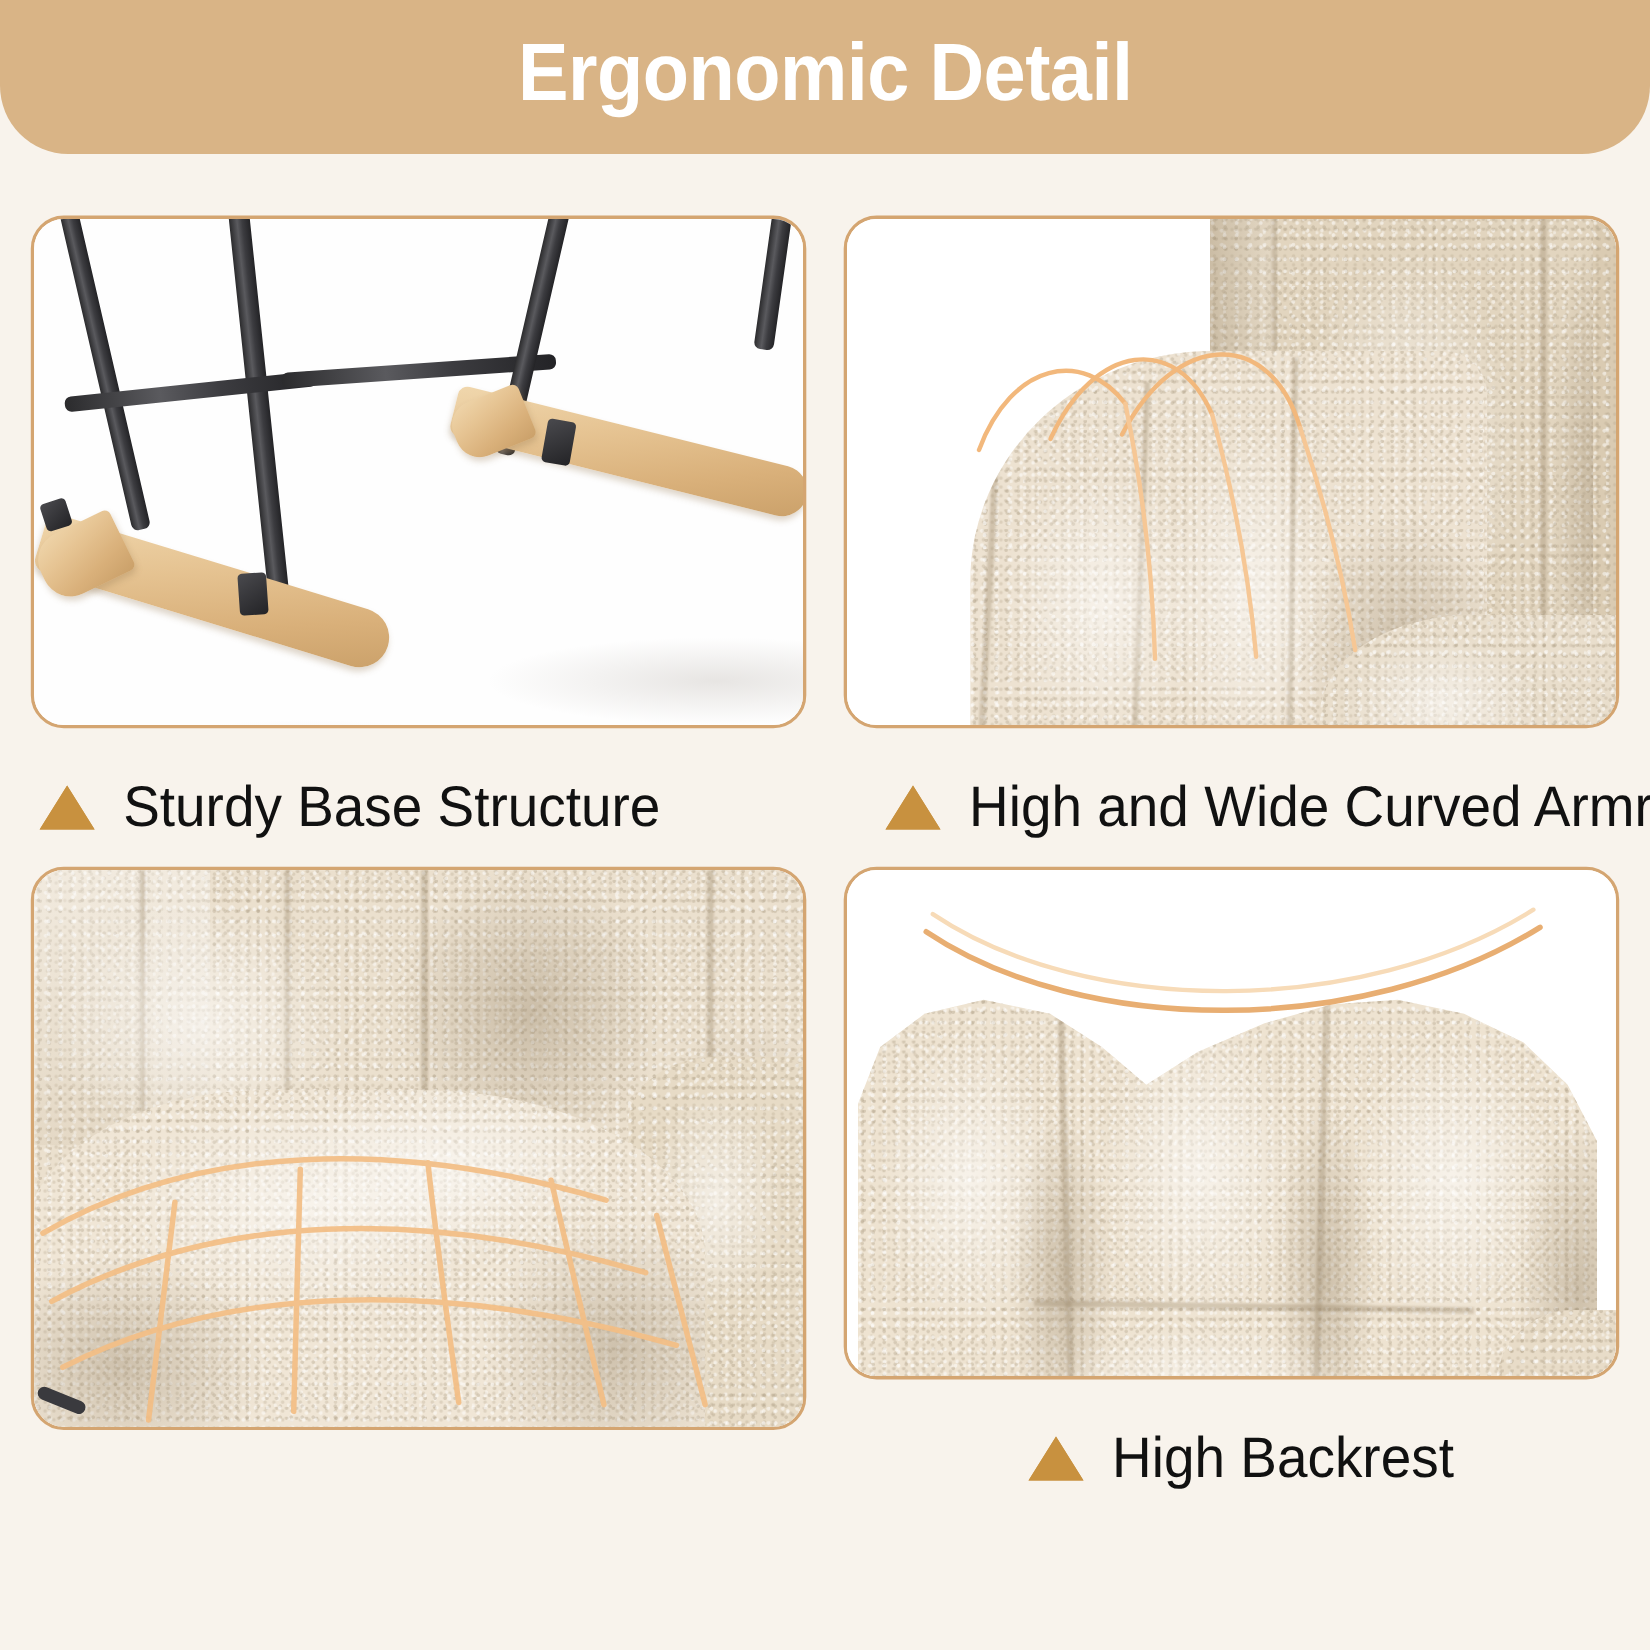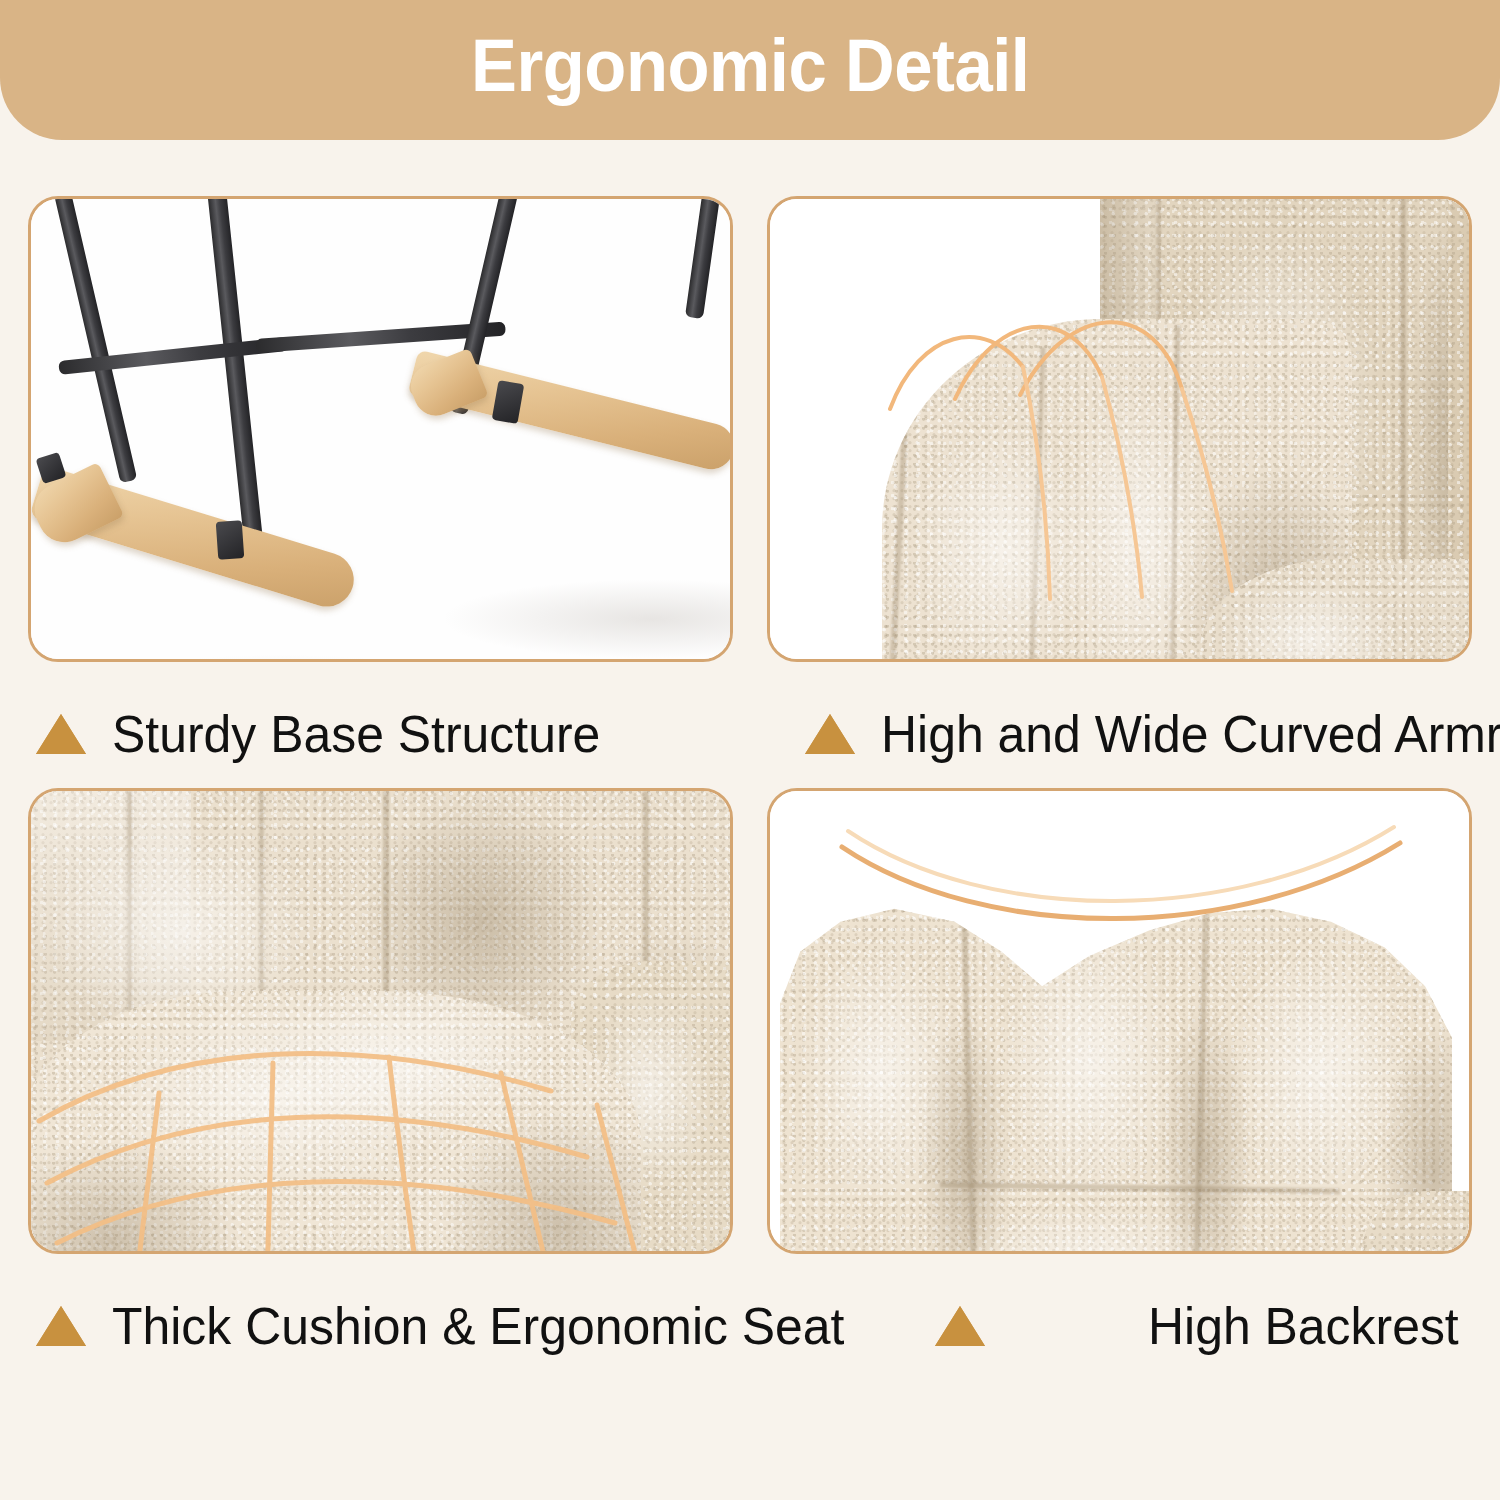--- a/index.html
+++ b/index.html
@@ -77,21 +77,21 @@
   }
 
   
   .caption {
     display: flex;
     align-items: center;
     margin-top: 22px;
     padding-left: 8px;
   }
   .caption.pad-mid  { padding-left: 38px; }
-  .caption.pad-most { padding-left: 168px; justify-content: space-between; }
+  .caption.pad-most { padding-left: 168px; }
 
   .tri {
     width: 0;
     height: 0;
     border-left: 25px solid transparent;
     border-right: 25px solid transparent;
     border-bottom: 40px solid #C8913F;
     margin-right: 26px;
     flex: 0 0 auto;
     filter: drop-shadow(0 0 0.5px #C8913F);
@@ -325,24 +325,20 @@
 
             <path d="M 128 302 C 120 372, 112 436, 104 500"></path>
             <path d="M 242 272 C 240 346, 238 418, 236 492"></path>
             <path d="M 358 266 C 366 340, 376 410, 386 484"></path>
             <path d="M 470 282 C 486 352, 502 418, 518 486"></path>
             <path d="M 566 314 C 582 376, 596 430, 610 486"></path>
           </g>
         </svg>
       </div>
     </div>
-    <div class="caption">
-      <div class="tri"></div>
-      <div class="cap-text">Thick Cushion &amp; Ergonomic Seat</div>
-    </div>
   </div>
 
   <div class="feature">
     <div class="photo">
       <div class="photo-inner" style="background:#FFFFFF;">
 
         <div style="position:absolute; left:10px; top:92px; width:672px; height:430px;
                     clip-path: polygon(
                       0% 28%, 3% 16%, 9% 9%, 17% 6%,
                       26% 9%, 33% 16%, 39% 24%,

